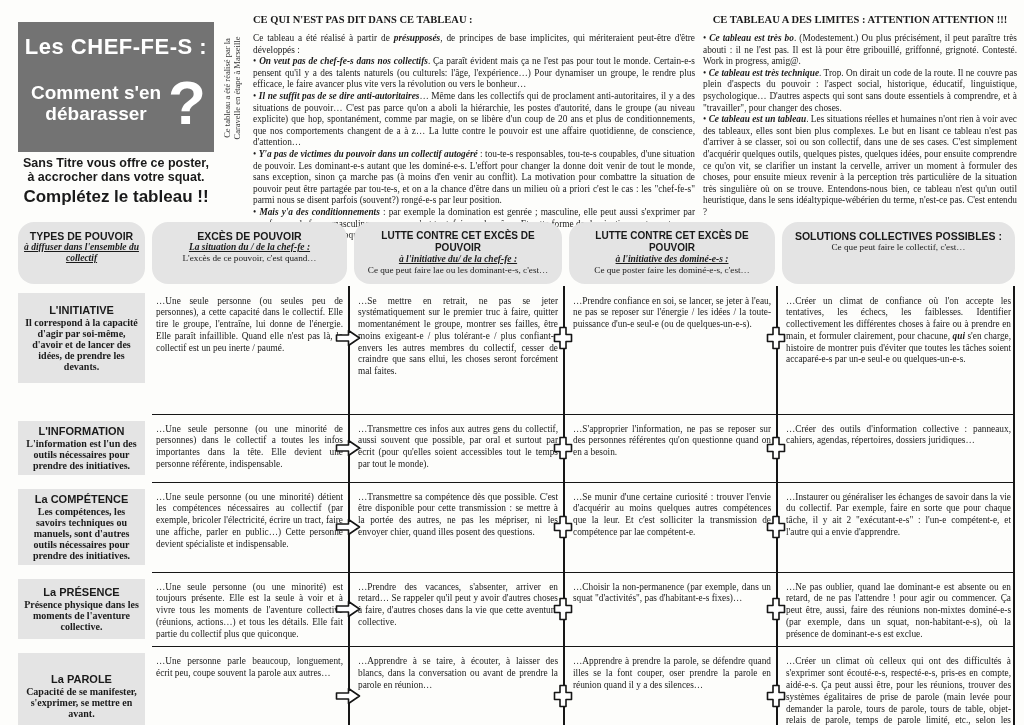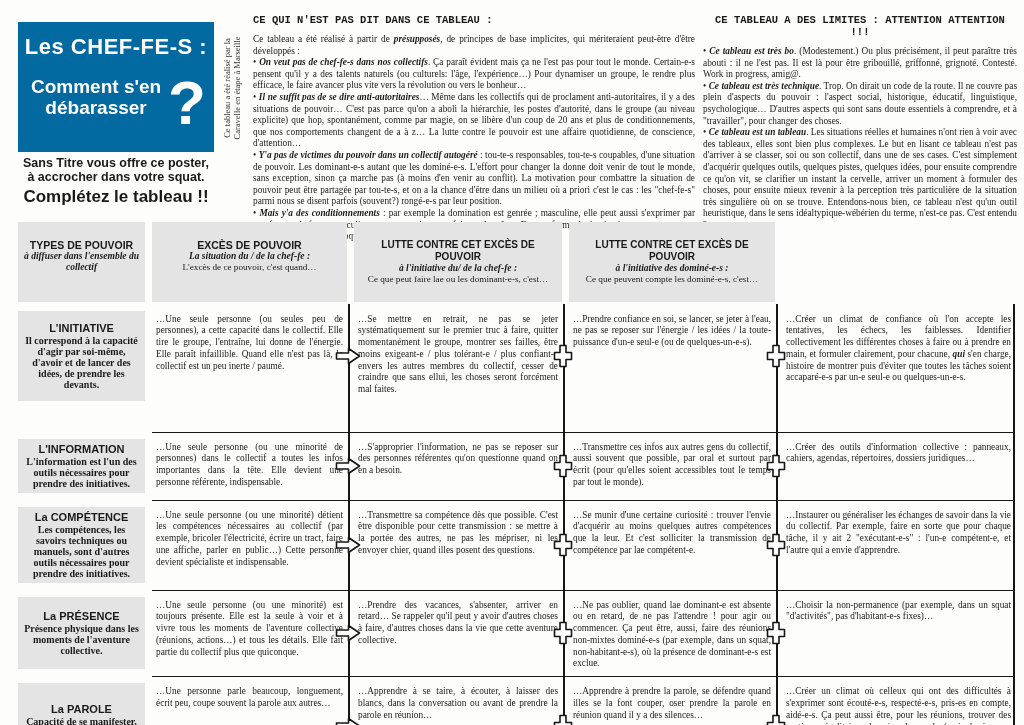--- a/index.html
+++ b/index.html
@@ -9,26 +9,26 @@
     color: #1a1a1a;
     font-family: "Liberation Serif", "DejaVu Serif", serif;
     position: relative;
     overflow: hidden;
   }
   .b { font-weight: bold; font-style: italic; }
 
   
   .title-box {
     position: absolute; left: 18px; top: 22px; width: 196px; height: 130px;
-    background: #0369a1; color: #fff; text-align: center;
+    background: #737373; color: #fff; text-align: center;
     font-family: "Liberation Sans", "DejaVu Sans", sans-serif; font-weight: bold;
     padding-top: 12px;
   }
   .title-line1 { font-size: 22px; letter-spacing: 0.5px; }
-  .title-row2 { display: flex; justify-content: center; margin-top: 16px; }
+  .title-row2 { display: flex; align-items: center; justify-content: center; margin-top: 16px; }
   .title-line2 { font-size: 19px; line-height: 21px; width: 140px; }
   .qmark { font-size: 62px; line-height: 54px; margin-left: 2px; }
 
   .side-note {
     position: absolute; left: 152px; top: 78px; width: 160px;
     transform: rotate(-90deg); transform-origin: center;
     font-size: 8.5px; line-height: 10px; text-align: center; color: #333;
   }
 
   .subtitle {
@@ -37,40 +37,40 @@
     font-weight: bold; font-size: 12.5px; line-height: 13.5px;
   }
   .cta {
     position: absolute; left: 8px; top: 187px; width: 216px; text-align: center;
     font-family: "Liberation Sans", "DejaVu Sans", sans-serif;
     font-weight: bold; font-size: 17px;
   }
 
   .intro-left  { position: absolute; left: 253px; top: 14px; width: 442px; }
   .intro-right { position: absolute; left: 703px; top: 14px; width: 314px; }
-  .intro-heading { font-weight: bold; font-size: 10.5px; margin-bottom: 8px; font-family: Liberation Mono, monospace; }
+  .intro-heading { font-weight: bold; font-size: 10.5px; margin-bottom: 8px; }
   .intro-right .intro-heading { text-align: center; }
   .intro p { font-size: 9.3px; line-height: 11.6px; text-align: justify; }
 
   
   .ptable { position: absolute; left: 18px; top: 222px; width: 997px; }
   .thead, .trow {
     display: grid;
     grid-template-columns: 127px 195px 208px 206px 233px;
     column-gap: 7px;
   }
   .hcell {
-    background: #e4e4e4; text-align: center; padding: 17px 4px; min-height: 46px;
+    background: #e4e4e4; text-align: center; padding: 8px 4px; min-height: 46px; border-radius: 16px;
   }
   .hcell .ht {
     font-family: "Liberation Sans", "DejaVu Sans", sans-serif;
     font-weight: bold; font-size: 10.5px; line-height: 12px;
   }
   .hcell.narrowt .ht { font-size: 10px; }
-  .hcell .hs1 { font-style: italic; font-weight: bold; font-size: 9.5px; line-height: 11px; }
+  .hcell .hs1 { font-style: italic; font-weight: bold; font-size: 9.5px; line-height: 11px; text-decoration: underline; }
   .hcell .hs2 { font-size: 9.2px; line-height: 10.5px; }
 
   .tbody { position: relative; margin-top: 2px; }
   .vline {
     position: absolute; top: 0; bottom: 0; width: 1.6px; background: #161616;
   }
   .trow { position: relative; }
   .trow.sep::before {
     content: ""; position: absolute; top: 0; left: 134px; right: 0;
     border-top: 1.6px solid #161616;
@@ -145,21 +145,25 @@
       <div class="hs2">L'excès de ce pouvoir, c'est quand…</div>
     </div>
     <div class="hcell narrowt">
       <div class="ht">LUTTE CONTRE CET EXCÈS DE POUVOIR</div>
       <div class="hs1">à l'initiative du/ de la chef-fe :</div>
       <div class="hs2">Ce que peut faire lae ou les dominant-e-s, c'est…</div>
     </div>
     <div class="hcell narrowt">
       <div class="ht">LUTTE CONTRE CET EXCÈS DE POUVOIR</div>
       <div class="hs1">à l'initiative des dominé-e-s :</div>
-      <div class="hs2">Ce que peuvent compte les dominé-e-s, c'est…</div>
+      <div class="hs2">Ce que poster faire les dominé-e-s, c'est…</div>
+    </div>
+    <div class="hcell">
+      <div class="ht">SOLUTIONS COLLECTIVES POSSIBLES :</div>
+      <div class="hs2">Ce que peut faire le collectif, c'est…</div>
     </div>
   </div>
 
   <div class="tbody">
     <div class="vline" style="left:330px"></div>
     <div class="vline" style="left:545px"></div>
     <div class="vline" style="left:758px"></div>
     <div class="vline" style="left:995px"></div>
 
   <div class="trow" style="min-height: 104px;">
@@ -191,22 +195,22 @@
   </div>
 
   <div class="trow sep" style="min-height: 62px; margin-top: 24px;">
     <div class="lcell">
       <div class="lwrap">
         <div class="ltitle">L'INFORMATION</div>
         <div class="ldesc">L'information est l'un des outils nécessaires pour prendre des initiatives.</div>
       </div>
     </div>
     <div class="cell">…Une seule personne (ou une minorité de personnes) dans le collectif a toutes les infos importantes dans la tête. Elle devient une personne référente, indispensable.</div>
+    <div class="cell">…Transmettre ces infos aux autres gens du collectif, aussi souvent que possible, par oral et surtout par écrit (pour qu'elles soient accessibles tout le temps par tout le monde).</div>
     <div class="cell">…S'approprier l'information, ne pas se reposer sur des personnes référentes qu'on questionne quand on en a besoin.</div>
-    <div class="cell">…Transmettre ces infos aux autres gens du collectif, aussi souvent que possible, par oral et surtout par écrit (pour qu'elles soient accessibles tout le temps par tout le monde).</div>
     <div class="cell">…Créer des outils d'information collective : panneaux, cahiers, agendas, répertoires, dossiers juridiques…</div>
     <span class="sym" style="left:330px">
       <svg width="27" height="19" viewBox="0 0 27 19">
             <path d="M2 6.5 L14 6.5 L14 2 L25 9.5 L14 17 L14 12.5 L2 12.5 Z" fill="#fff" stroke="#161616" stroke-width="1.6" stroke-linejoin="round"></path>
           </svg>
     </span>
     <span class="sym" style="left:545px">
       <svg width="21" height="25" viewBox="0 0 21 25">
             <path d="M7.5 2 H13.5 V9 H19 V16 H13.5 V23 H7.5 V16 H2 V9 H7.5 Z" fill="#fff" stroke="#161616" stroke-width="1.6" stroke-linejoin="round"></path>
           </svg>
@@ -248,22 +252,22 @@
 
   <div class="trow sep" style="min-height: 73px;">
     <div class="lcell">
       <div class="lwrap">
         <div class="ltitle">La PRÉSENCE</div>
         <div class="ldesc">Présence physique dans les moments de l'aventure collective.</div>
       </div>
     </div>
     <div class="cell">…Une seule personne (ou une minorité) est toujours présente. Elle est la seule à voir et à vivre tous les moments de l'aventure collective (réunions, actions…) et tous les détails. Elle fait partie du collectif plus que quiconque.</div>
     <div class="cell">…Prendre des vacances, s'absenter, arriver en retard… Se rappeler qu'il peut y avoir d'autres choses à faire, d'autres choses dans la vie que cette aventure collective.</div>
+    <div class="cell">…Choisir la non-permanence (par exemple, dans un squat "d'activités", pas d'habitant-e-s fixes)…</div>
     <div class="cell">…Ne pas oublier, quand lae dominant-e est absente ou en retard, de ne pas l'attendre ! pour agir ou commencer. Ça peut être, aussi, faire des réunions non-mixtes dominé-e-s (par exemple, dans un squat, non-habitant-e-s), où la présence de dominant-e-s est exclue.</div>
-    <div class="cell">…Choisir la non-permanence (par exemple, dans un squat "d'activités", pas d'habitant-e-s fixes)…</div>
     <span class="sym" style="left:330px">
       <svg width="27" height="19" viewBox="0 0 27 19">
             <path d="M2 6.5 L14 6.5 L14 2 L25 9.5 L14 17 L14 12.5 L2 12.5 Z" fill="#fff" stroke="#161616" stroke-width="1.6" stroke-linejoin="round"></path>
           </svg>
     </span>
     <span class="sym" style="left:545px">
       <svg width="21" height="25" viewBox="0 0 21 25">
             <path d="M7.5 2 H13.5 V9 H19 V16 H13.5 V23 H7.5 V16 H2 V9 H7.5 Z" fill="#fff" stroke="#161616" stroke-width="1.6" stroke-linejoin="round"></path>
           </svg>
     </span>

